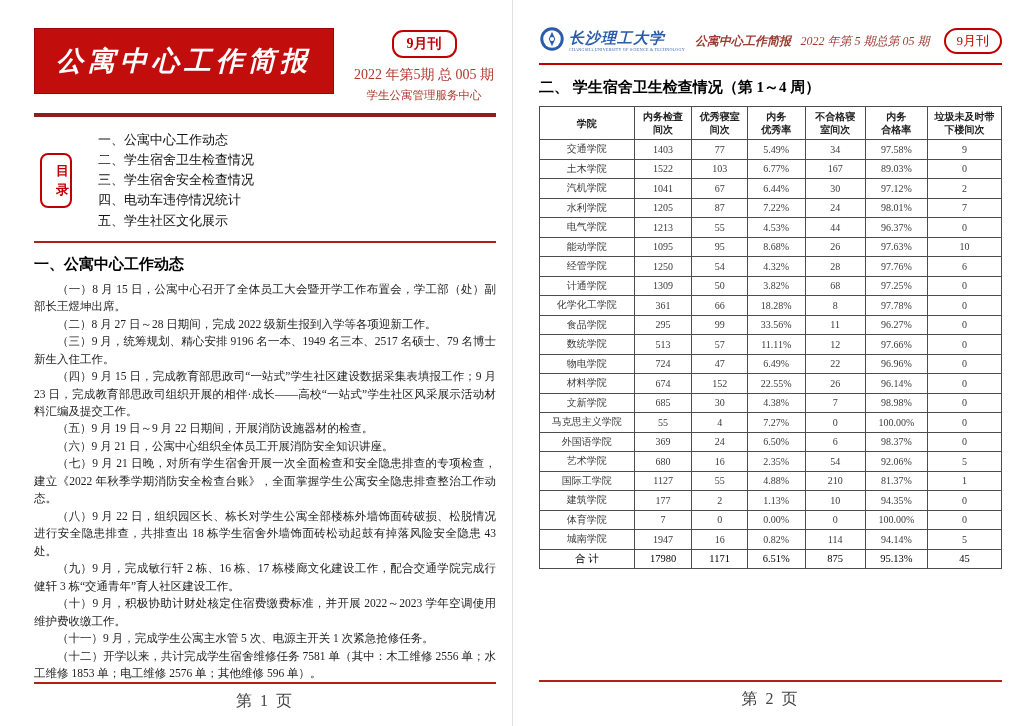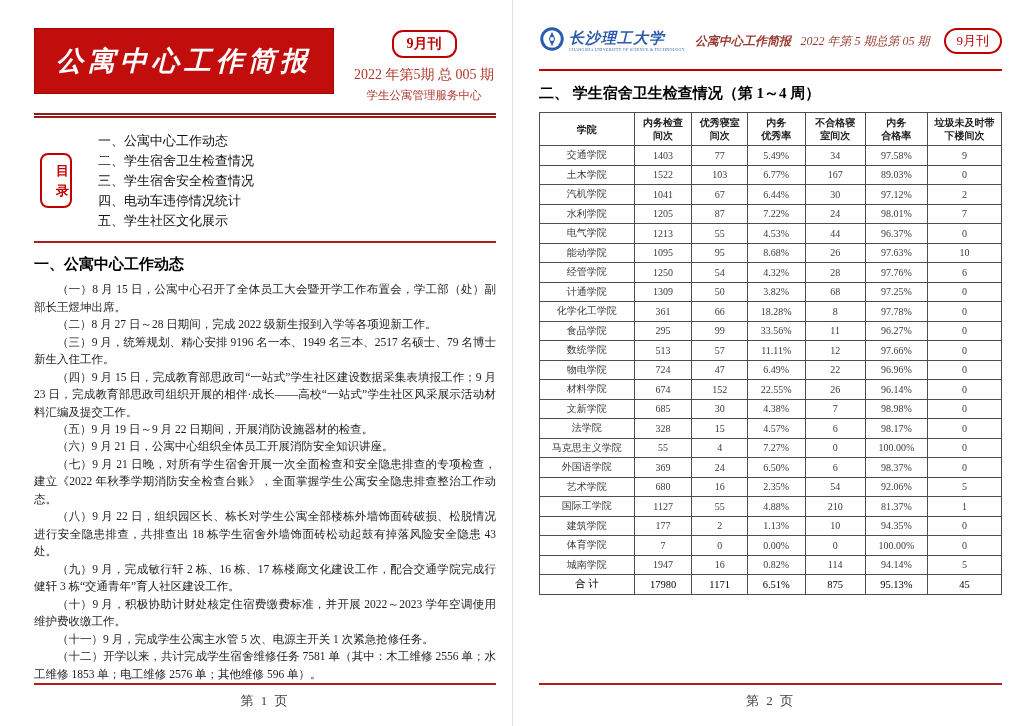--- a/index.html
+++ b/index.html
@@ -30,24 +30,24 @@
   .toc-list { list-style:none; font-size:13px; line-height:1.55; color:#111; }
   .single-rule { border-top:2px solid #ab2018; margin:6px 0 10px; }
 
   
   .sec-heading { font-size:15px; font-weight:bold; color:#000; margin:2px 0 7px; }
   .paragraphs p { text-indent:2em; font-size:11.5px; line-height:1.52; text-align:justify; color:#1d1d1d; }
 
   
   .page-footer { margin-top:auto; padding-bottom:16px; }
   .footer-rule { border-top:2px solid #b02217; margin-bottom:7px; }
-  .page-num { text-align:center; font-size:13px; color:#444; letter-spacing:2px; }
-
-  
-  .p2-header { display:flex; align-items:center; border-bottom:2px solid #c00000; padding-bottom:13px; }
+  .page-num { text-align:center; font-size:16px; color:#444; letter-spacing:2px; }
+
+  
+  .p2-header { display:flex; align-items:center; border-bottom:2px solid #c00000; padding-bottom:7px; }
   .logo { display:flex; align-items:center; gap:4px; }
   .uni-text { display:flex; flex-direction:column; }
   .uni-name { color:#2b5cab; font-weight:bold; font-style:italic; font-size:15px; line-height:1.1; letter-spacing:1px; white-space:nowrap; }
   .uni-en { color:#2b5cab; font-size:4px; letter-spacing:0.3px; white-space:nowrap; overflow:hidden; }
   .p2-title { color:#9c3b31; font-weight:bold; font-style:italic; font-size:12px; margin-left:10px; white-space:nowrap; }
   .p2-issue { color:#9c3b31; font-style:italic; font-size:12px; margin-left:auto; white-space:nowrap; }
   .badge-oval { border:2px solid #c00000; border-radius:15px; color:#c00000; font-size:13px;
                 padding:2px 11px; margin-left:14px; background:#fff; white-space:nowrap; }
   .sec2-heading { font-size:15px; font-weight:bold; color:#000; margin:13px 0 9px; }
 
@@ -286,29 +286,20 @@
           <tr>
             <td>文新学院</td>
             <td>685</td>
             <td>30</td>
             <td>4.38%</td>
             <td>7</td>
             <td>98.98%</td>
             <td>0</td>
           </tr>
           <tr>
-            <td>法学院</td>
-            <td>328</td>
-            <td>15</td>
-            <td>4.57%</td>
-            <td>6</td>
-            <td>98.17%</td>
-            <td>0</td>
-          </tr>
-          <tr>
             <td>马克思主义学院</td>
             <td>55</td>
             <td>4</td>
             <td>7.27%</td>
             <td>0</td>
             <td>100.00%</td>
             <td>0</td>
           </tr>
           <tr>
             <td>外国语学院</td>

